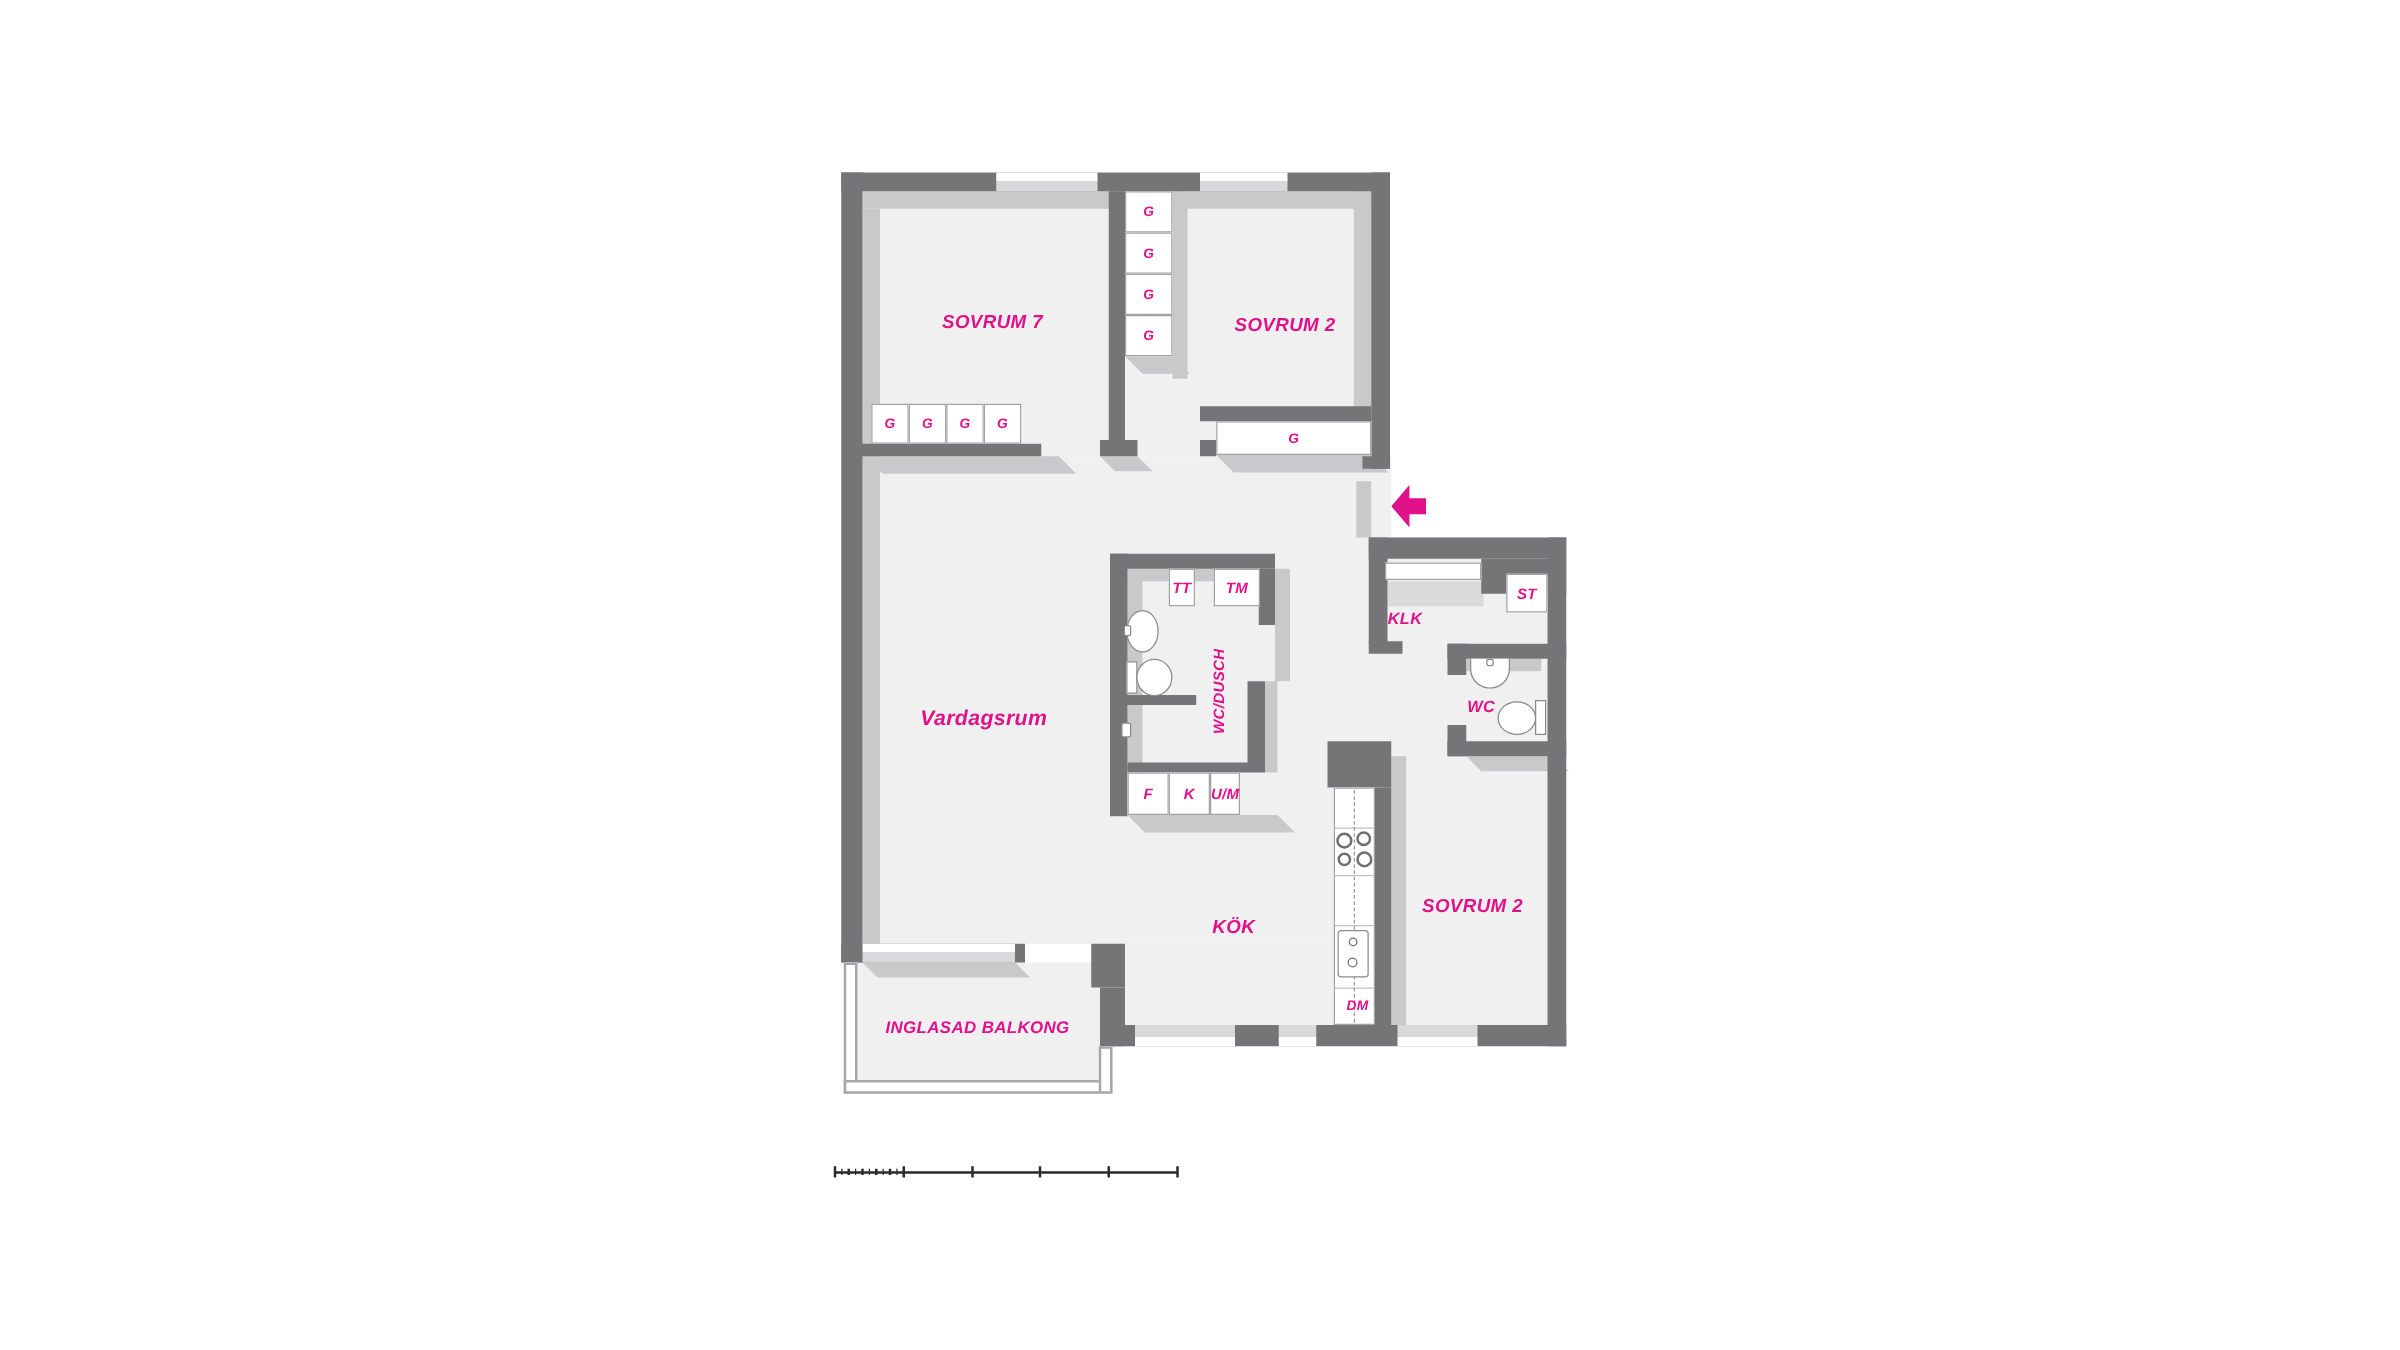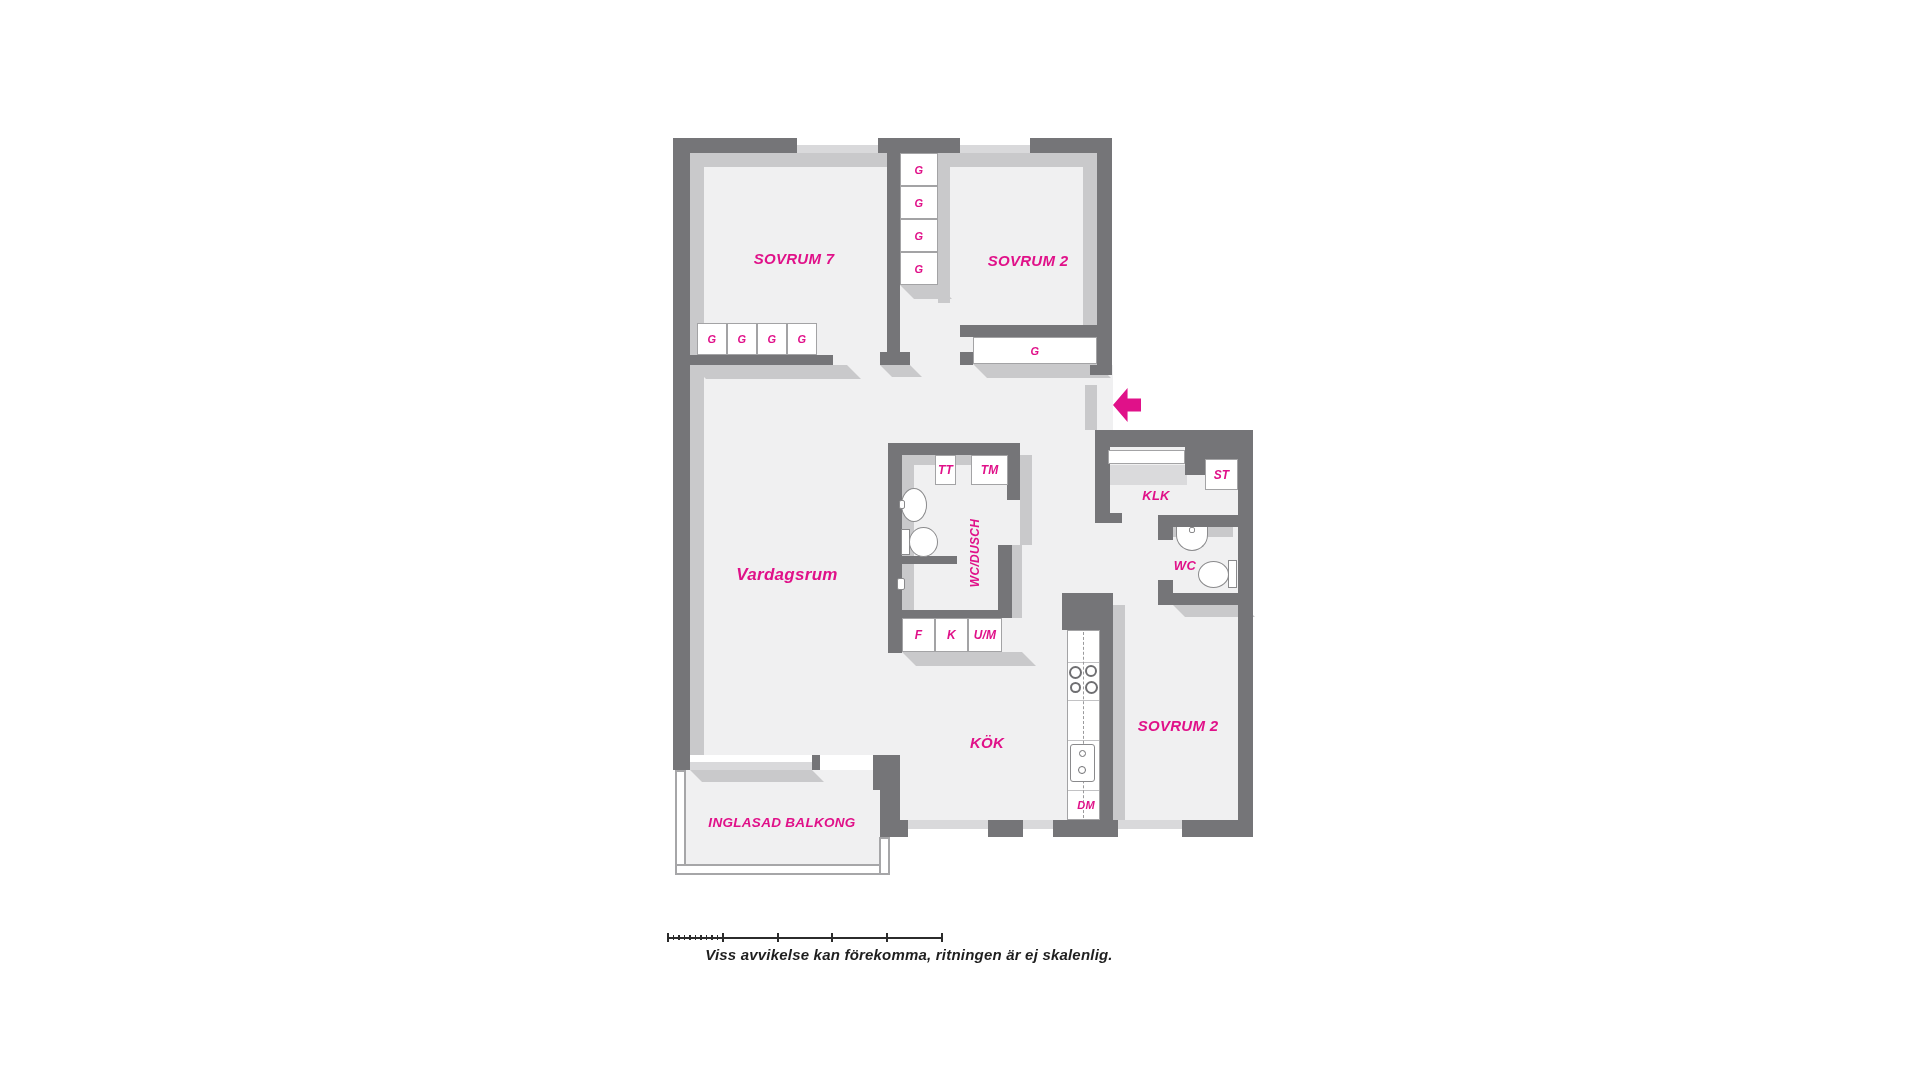--- a/index.html
+++ b/index.html
@@ -159,21 +159,21 @@
   <div class="box" style="left:971px;top:455px;width:37px;height:30px;">
       <span class="boxlbl" style="font-size:12px;">TM</span>
     </div>
 
   <div class="box" style="left:902px;top:618px;width:33px;height:34px;">
       <span class="boxlbl" style="font-size:12px;">F</span>
     </div>
   <div class="box" style="left:935px;top:618px;width:33px;height:34px;">
       <span class="boxlbl" style="font-size:12px;">K</span>
     </div>
-  <div class="box" style="left:968px;top:618px;width:34px;height:34px;">
+  <div class="box" style="left:968px;top:618px;width:24px;height:34px;">
       <span class="boxlbl" style="font-size:12px;">U/M</span>
     </div>
 
   <div class="box" style="left:1205px;top:459px;width:33px;height:31px;">
       <span class="boxlbl" style="font-size:12px;">ST</span>
     </div>
 
   <div class="box" style="left:1108px;top:450px;width:77px;height:14px;"></div>
 
   <div class="fix" style="left:901px;top:488px;width:26px;height:34px;border-radius:50%;"></div>
@@ -187,21 +187,21 @@
   <div class="fix" style="left:1198px;top:561px;width:31px;height:27px;border-radius:50%;"></div>
   <div class="fix" style="left:1228px;top:560px;width:9px;height:28px;"></div>
 
   <div class="arrow" style="left:1113px;top:388px;width:28px;height:34px;"></div>
 
   <div class="lbl" style="left:794px;top:258px;font-size:15px;">SOVRUM 7</div>
   <div class="lbl" style="left:1028px;top:260px;font-size:15px;">SOVRUM 2</div>
   <div class="lbl" style="left:787px;top:575px;font-size:17px;">Vardagsrum</div>
   <div class="lbl" style="left:987px;top:742px;font-size:15px;">KÖK</div>
   <div class="lbl" style="left:1178px;top:725px;font-size:15px;">SOVRUM 2</div>
-  <div class="lbl" style="left:1156px;top:495px;font-size:13px;">KLK</div>
+  <div class="lbl" style="left:1124px;top:495px;font-size:13px;">KLK</div>
   <div class="lbl" style="left:1185px;top:565px;font-size:13px;">WC</div>
   <div class="lbl rot" style="left:975px;top:553px;font-size:12px;">WC/DUSCH</div>
   <div class="lbl" style="left:782px;top:822px;font-size:13.5px;">INGLASAD BALKONG</div>
   <div class="lbl" style="left:1086px;top:805px;font-size:11px;">DM</div>
 
   <div id="scalebar" style="position:absolute;left:668px;top:929px;width:274px;height:16px;">
     <div class="sline" style="left:0;top:8px;width:274px;height:1.5px;"></div>
   <div class="tick" style="left: -1px; top: 3.5px; height: 9px;"></div>
       <div class="tick" style="left: 53.8px; top: 3.5px; height: 9px;"></div>
       <div class="tick" style="left: 108.6px; top: 3.5px; height: 9px;"></div>
@@ -212,15 +212,14 @@
       <div class="tick" style="left: 10.46px; top: 5.5px; height: 5px; width: 1.5px;"></div>
       <div class="tick" style="left: 15.94px; top: 5.5px; height: 5px; width: 1.5px;"></div>
       <div class="tick" style="left: 21.42px; top: 5.5px; height: 5px; width: 1.5px;"></div>
       <div class="tick" style="left: 26.9px; top: 5.5px; height: 5px; width: 1.5px;"></div>
       <div class="tick" style="left: 32.38px; top: 5.5px; height: 5px; width: 1.5px;"></div>
       <div class="tick" style="left: 37.86px; top: 5.5px; height: 5px; width: 1.5px;"></div>
       <div class="tick" style="left: 43.34px; top: 5.5px; height: 5px; width: 1.5px;"></div>
       <div class="tick" style="left: 48.82px; top: 5.5px; height: 5px; width: 1.5px;"></div>
     </div>
 
-  <div class="disc" style="left:639px;top:946px;width:540px;">Viss avvikelse kan förekomma, ritningen är ej skalenlig.</div>
 
 </div>
 
 </body></html>

